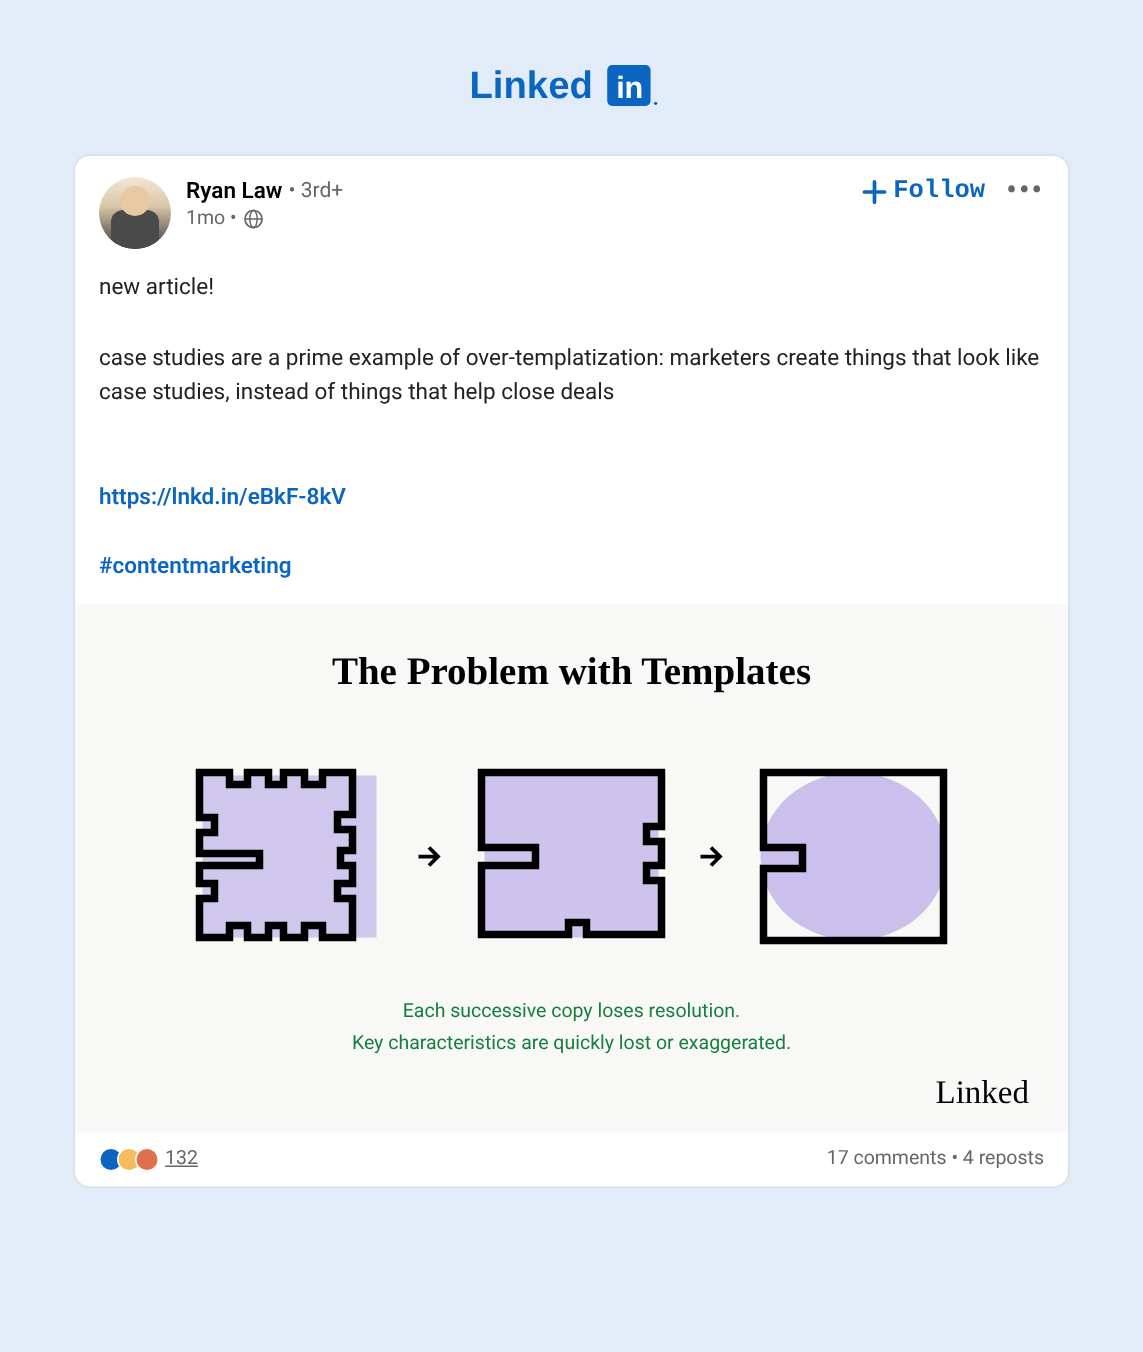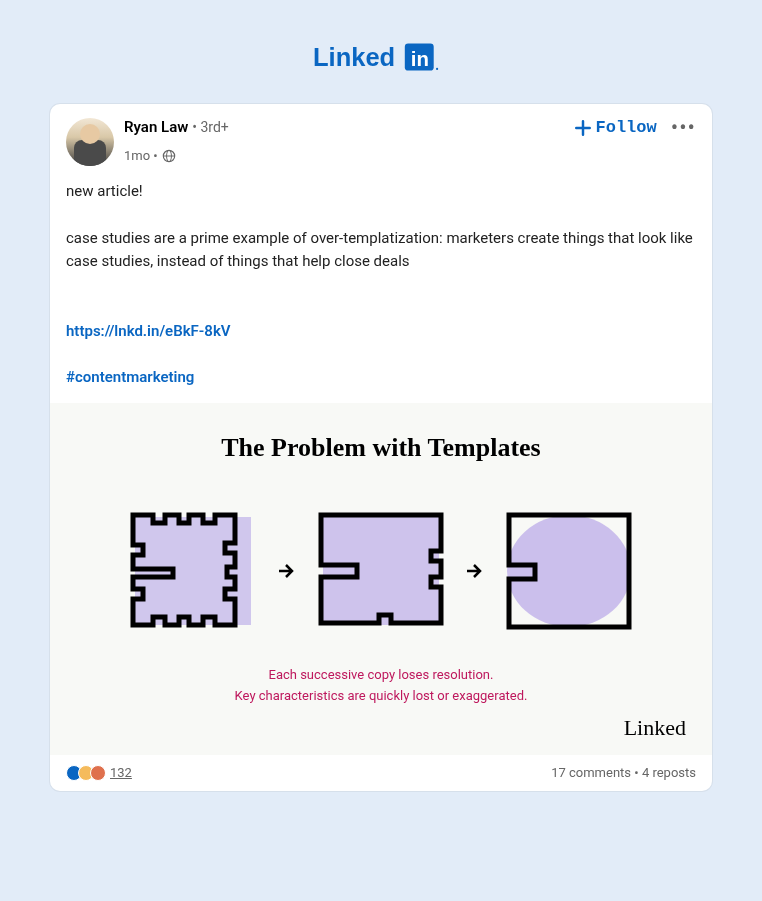--- a/index.html
+++ b/index.html
@@ -52,21 +52,21 @@
     bottom: -4px; left: 8px;
     width: 32px; height: 30px;
     background: #4a4a4a;
     border-radius: 8px 8px 0 0;
   }
   .author-meta { flex: 1; line-height: 1.2; }
   .author-line { display: flex; align-items: center; gap: 4px; }
   .author-name { font-weight: 600; font-size: 15px; color: #000; }
   .conn-degree { font-size: 14px; color: #666; }
   .author-title { font-size: 13px; color: #666; margin-top: 2px; }
-  .post-time { font-size: 13px; color: #666; margin-top: 12px; display: flex; align-items: center; gap: 4px; }
+  .post-time { font-size: 13px; color: #666; margin-top: 2px; display: flex; align-items: center; gap: 4px; }
   .globe-icon { width: 14px; height: 14px; }
   .header-actions {
     display: flex; align-items: center; gap: 14px;
   }
   .follow-btn {
     color: #0a66c2;
     font-weight: 600;
     font-size: 17px;
     display: flex; align-items: center; gap: 4px;
     cursor: pointer;
@@ -103,21 +103,21 @@
     display: flex;
     justify-content: center;
     align-items: center;
     gap: 14px;
     margin-bottom: 24px;
   }
   .shape-box { width: 140px; height: 140px; }
   .arrow { width: 20px; height: 20px; }
   .img-caption {
     font-size: 13px;
-    color: #be185d;
+    color: #15803d;
     line-height: 1.6;
   }
   .img-brand {
     font-family: Georgia, "Times New Roman", serif;
     font-size: 22px;
     color: #000;
     text-align: right;
     margin-top: 8px;
     padding-right: 6px;
   }

